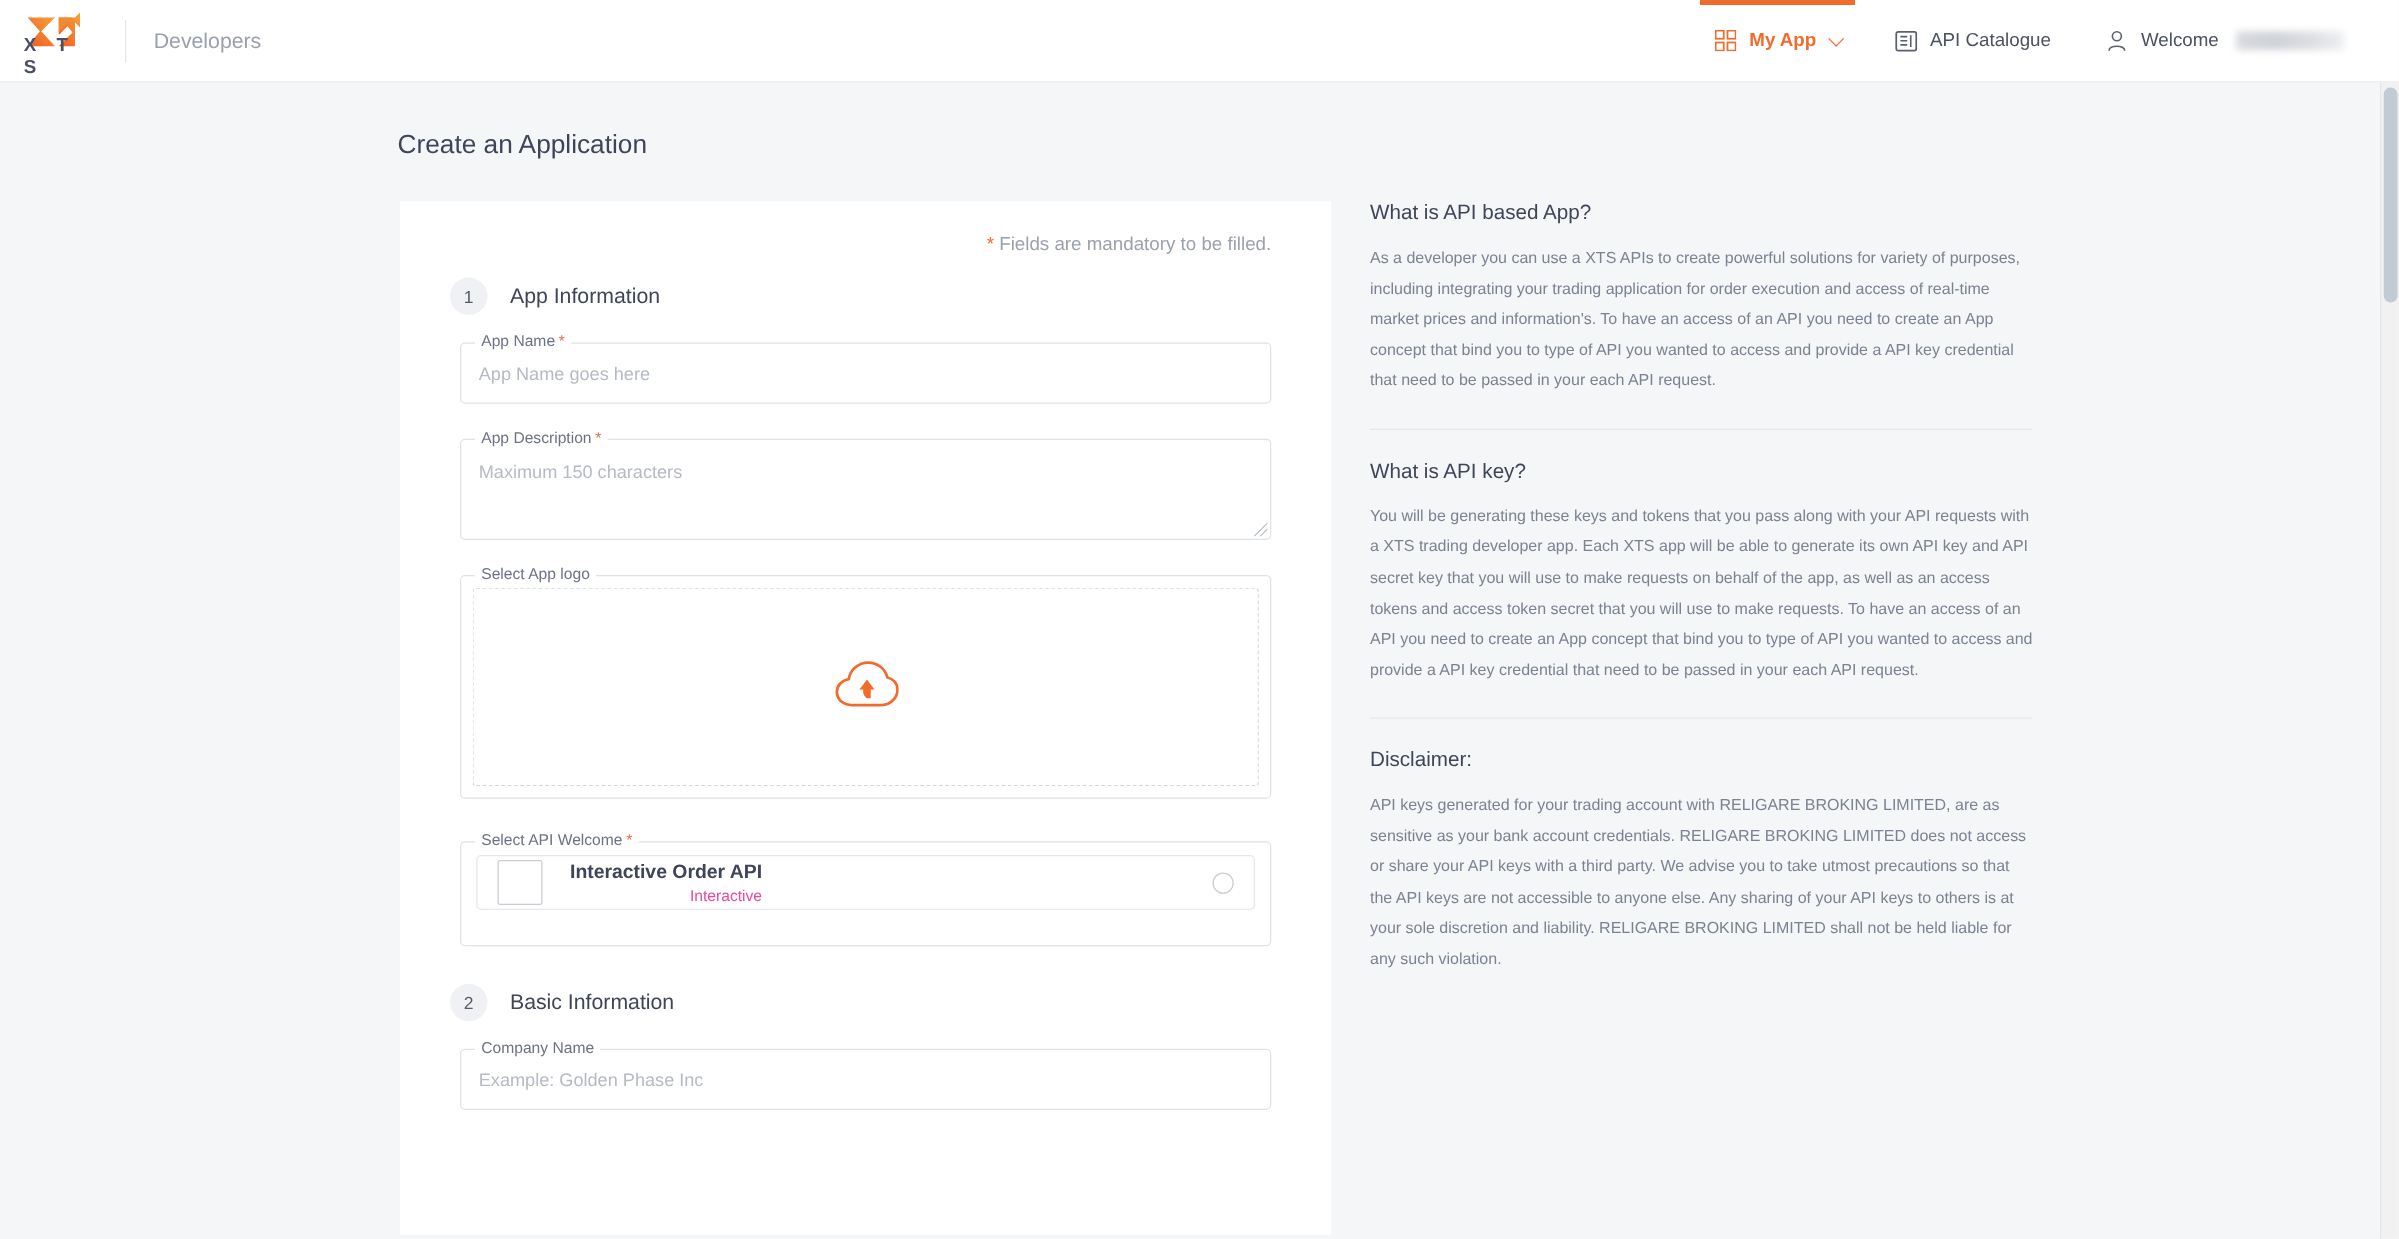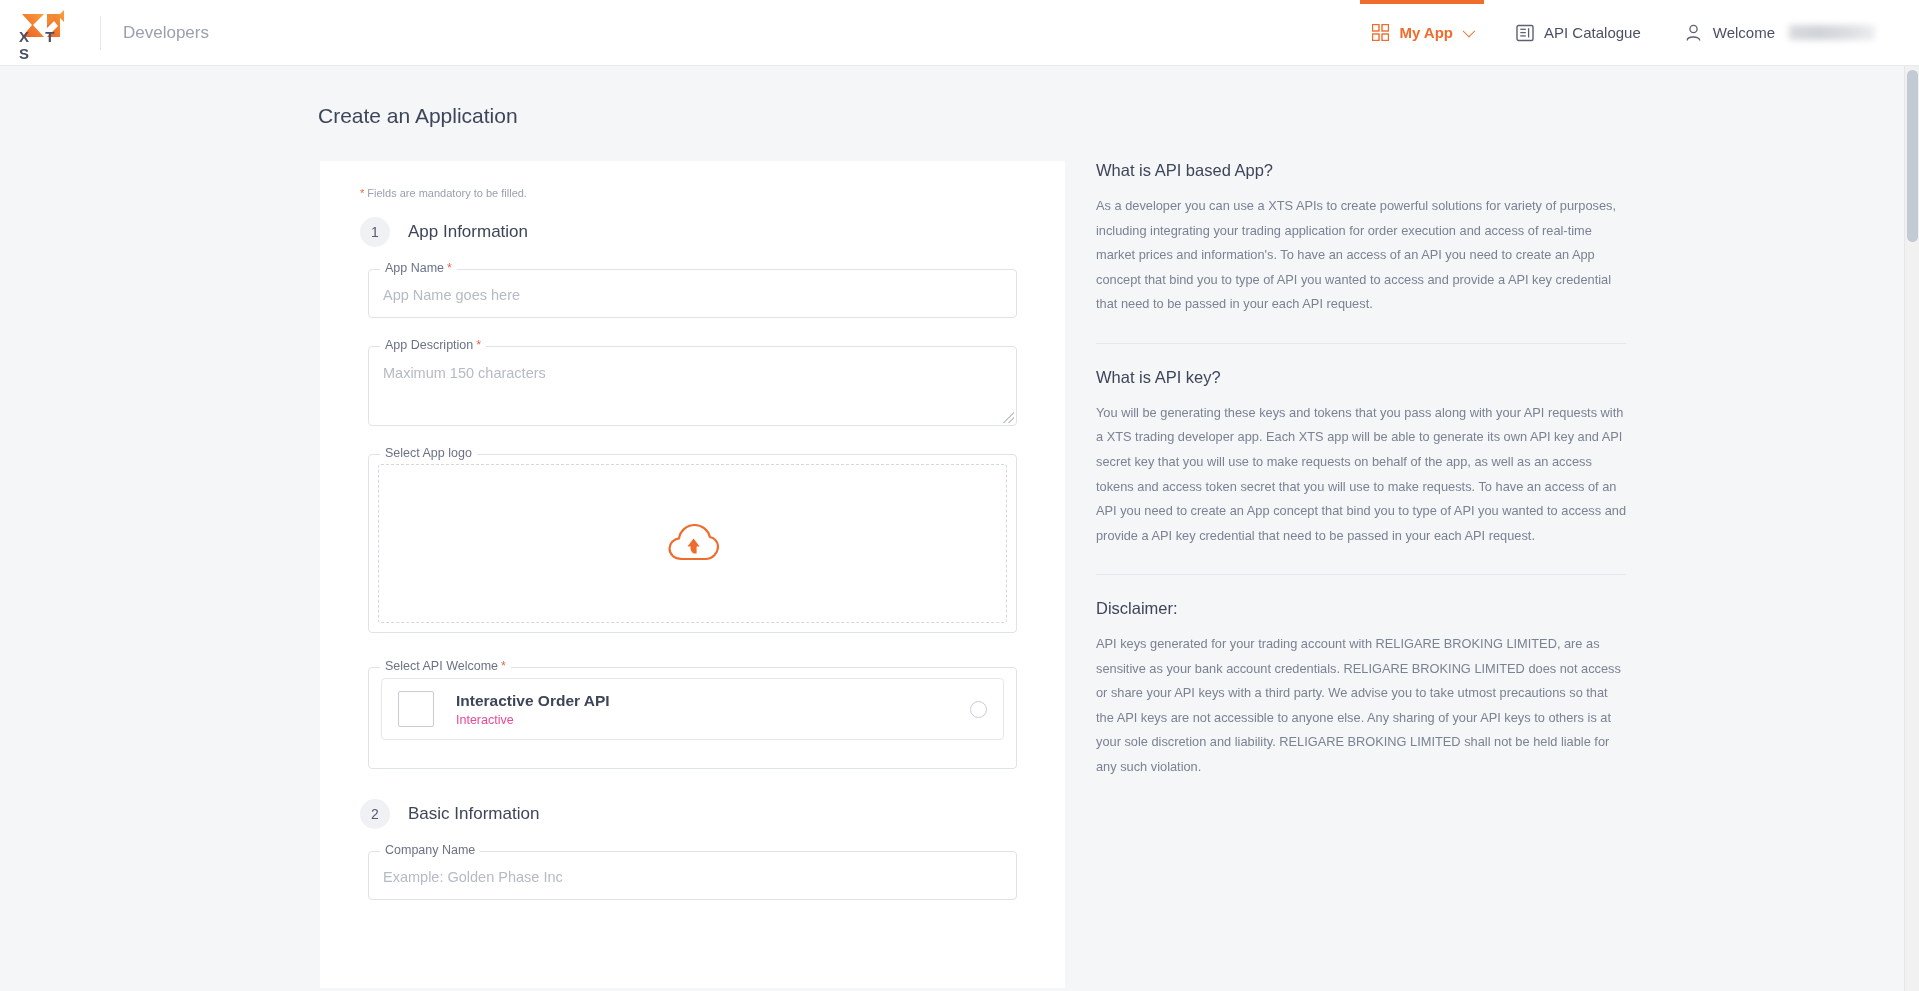--- a/index.html
+++ b/index.html
@@ -73,21 +73,21 @@
   }
 
   
   .card {
     position: absolute; top: 95px; left: 309px;
     width: 745px; height: 830px;
     background: #ffffff;
     padding: 26px 40px 0 40px;
   }
   .mandatory-note {
-    font-size: 11px; color: #9aa0ae;
+    text-align: right; font-size: 15px; color: #9aa0ae;
     padding-right: 8px; margin-bottom: 18px;
   }
   .mandatory-note .star { color: #ef6c2c; }
 
   .section-head { display: flex; align-items: center; gap: 18px; margin: 6px 0 22px 0; }
   .step-badge {
     width: 30px; height: 30px; border-radius: 50%;
     background: #f0f1f4; color: #555b6d;
     display: flex; align-items: center; justify-content: center;
     font-size: 14px;
@@ -132,22 +132,22 @@
     align-items: center; justify-content: center; gap: 14px;
     cursor: pointer;
   }
   .dz-caption { text-align: center; font-size: 13px; color: #9099a8; line-height: 1.55; }
 
   
   .pkg-field { position: relative; margin: 0 8px 30px 8px; }
   .pkg-outer { border: 1px solid #dfe2e7; border-radius: 4px; padding: 10px 12px 16px 12px; }
   .pkg-row {
     border: 1px solid #e4e7ec; border-radius: 4px;
-    height: 62px; margin-bottom: 12px;
-    display: flex; align-items: center; padding: 0 16px; cursor: pointer;
+    height: 44px; margin-bottom: 12px;
+    display: flex; align-items: center; padding: 0 16px; cursor: pointer; text-align: right;
   }
   .pkg-icon-box { width: 36px; height: 36px; border: 1px solid #c9ccd4; border-radius: 2px; }
   .pkg-texts { margin-left: 22px; }
   .pkg-title { font-size: 15.5px; color: #3f4559; font-weight: 600; }
   .pkg-sub { font-size: 12.5px; color: #ec4899; margin-top: 3px; }
   .pkg-radio {
     margin-left: auto; width: 17px; height: 17px;
     border: 1.3px solid #c9ccd4; border-radius: 50%;
   }
 

